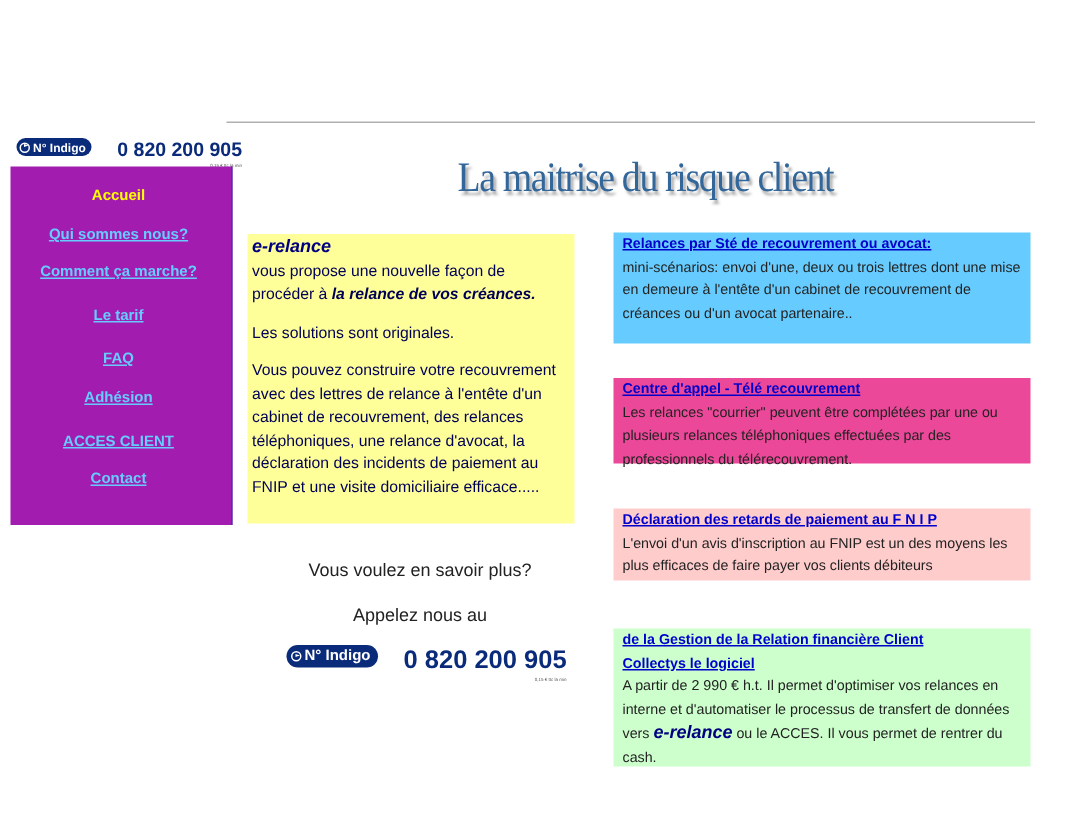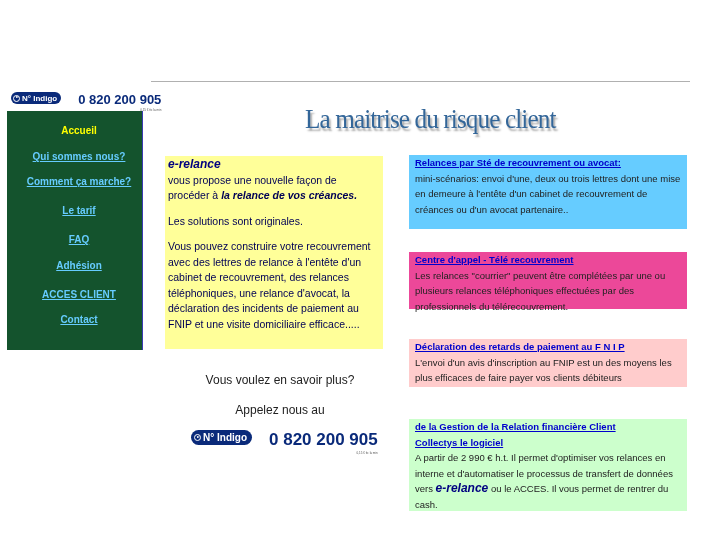--- a/index.html
+++ b/index.html
@@ -9,21 +9,21 @@
   .indigo .pill { background:#0a2a7a; color:#fff; border-radius:8px; font-weight:bold; font-size:8px; padding:1px 4px 1px 2px; display:flex; align-items:center; height:10px; }
   .indigo .pill .circ { display:inline-block; width:7px; height:7px; border:1.5px solid #fff; border-radius:50%; margin-right:2px; position:relative; box-sizing:border-box; }
   .indigo .pill .circ:after { content:""; position:absolute; left:1.5px; top:0.5px; border-left:3px solid #fff; border-top:1.5px solid transparent; border-bottom:1.5px solid transparent; }
   .indigo .num { color:#0a2a7a; font-weight:bold; margin-left:17px; position:relative; }
   .indigo .num small { position:absolute; right:0; bottom:-5px; font-size:3px; font-weight:normal; color:#555; }
   .ind-top { left:11px; top:92px; }
   .ind-top .num { font-size:13px; }
   .ind-bot { left:191px; top:430px; }
   .ind-bot .pill { font-size:10px; height:13px; border-radius:9px; padding:1px 5px 1px 3px; }
   .ind-bot .num { font-size:17px; }
-  .nav { position:absolute; left:7px; top:111px; width:136px; height:239px; background:#14532d; border-right:1px solid #3a3ab0; box-sizing:border-box;text-decoration:underline; }
+  .nav { position:absolute; left:7px; top:111px; width:148px; height:239px; background:#a21caf; border-right:1px solid #3a3ab0; box-sizing:border-box;text-decoration:underline; }
   .nav a { position:absolute; left:0; width:144px; text-align:center; font-size:10px; font-weight:bold; color:#66ccff; text-decoration:underline; }
   .nav a.home { color:#ffff00; text-decoration:none; }
   .title { position:absolute; left:305px; top:103px; font-family:"Liberation Serif", serif; font-size:28px; color:#336699; text-shadow:2px 3px 2px #aaa; letter-spacing:-1px; transform:scaleX(0.9); transform-origin:left; }
   .yellowbox { position:absolute; left:165px; top:156px; width:218px; height:193px; background:#ffff99; font-size:10.5px; color:#000055; line-height:15.5px; padding:1px 3px; box-sizing:border-box; }
   .yellowbox .brand { font-weight:bold; font-style:italic; font-size:12px; color:#000080; }
   .yellowbox p { margin:0; }
   .center-text { position:absolute; left:180px; width:200px; text-align:center; font-size:12px; color:#222; }
   .rbox { position:absolute; left:409px; width:278px; font-size:9.5px; line-height:15.5px; color:#222; padding:0 6px; box-sizing:border-box; }
   .rbox a { color:#0000cc; font-weight:bold; text-decoration:underline; display:block; }
   .rbox .brand { font-weight:bold; font-style:italic; font-size:12px; color:#000080; }

